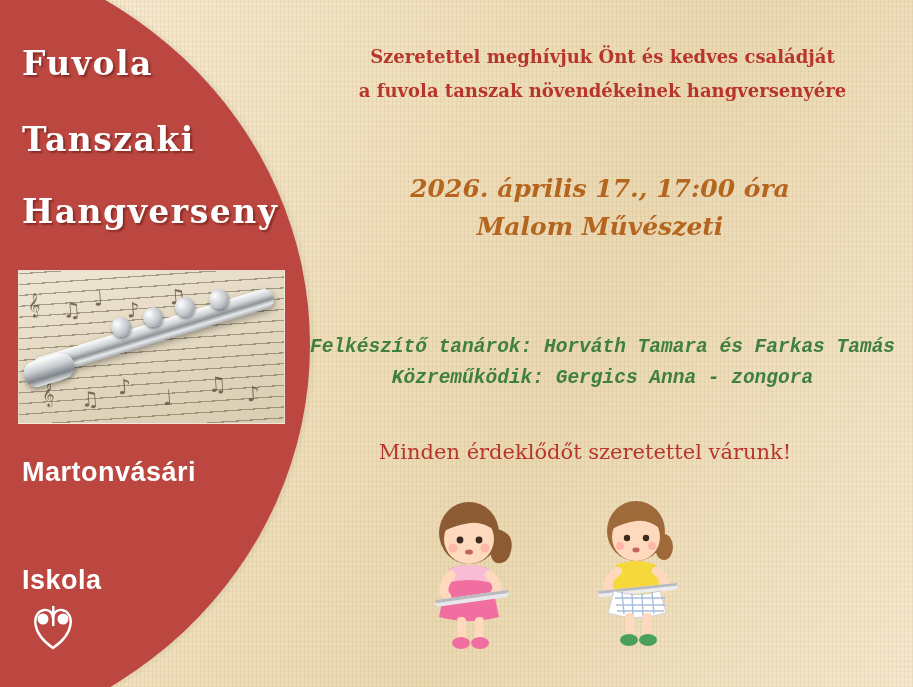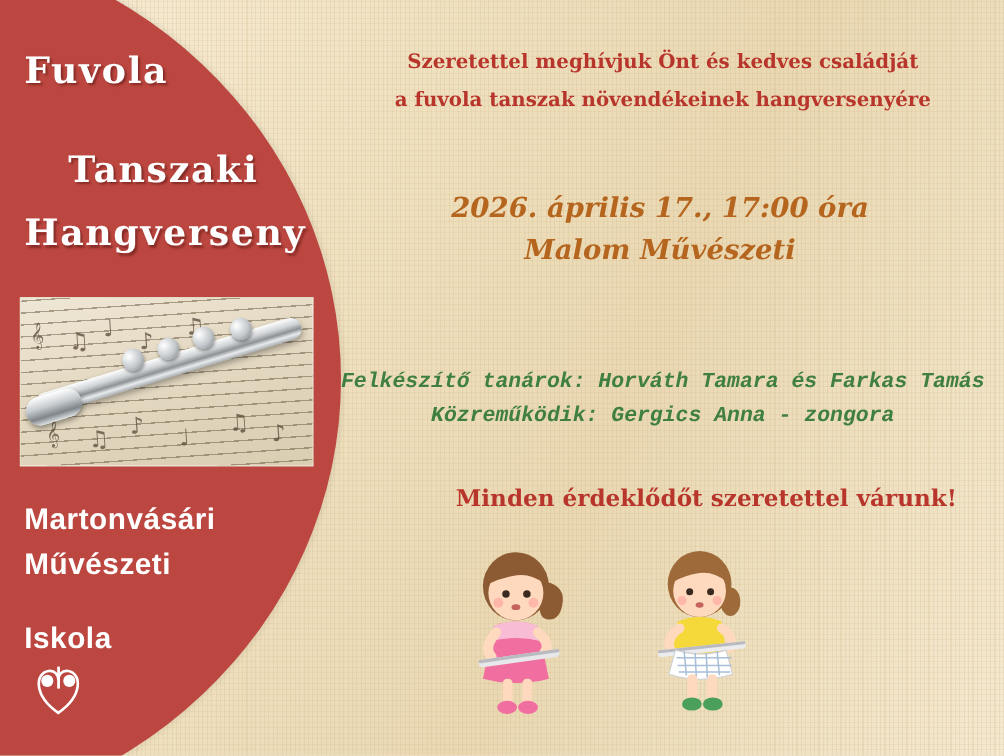--- a/index.html
+++ b/index.html
@@ -43,21 +43,21 @@
     position: absolute;
     left: 22px;
     color: #ffffff;
     font-family: "DejaVu Serif", serif;
     font-weight: bold;
     font-size: 33px;
     letter-spacing: 1.5px;
     text-shadow: 2px 2px 2px rgba(90,20,16,0.55);
   }
   .title-1 { top: 44px; }
-  .title-2 { top: 134px; margin-left: 40px; }
+  .title-2 { top: 120px; }
   .title-3 { top: 192px; }
 
   
   .photo {
     position: absolute;
     left: 18px;
     top: 270px;
     width: 265px;
     height: 152px;
     border: 1px solid rgba(255,255,255,0.25);
@@ -178,24 +178,24 @@
     font-style: italic;
     font-weight: bold;
     font-size: 19.5px;
     line-height: 31px;
   }
   .welcome {
     position: absolute;
     left: 0;
     top: 440px;
     width: 570px;
-    text-align: right;
+    text-align: center;
     color: #b8352c;
     font-family: "DejaVu Serif", serif;
-    font-weight: bold;
+    font-weight: normal;
     font-size: 21px;
   }
 
   
   .kid { position: absolute; }
   .kid-left { left: 115px; top: 495px; }
   .kid-right { left: 280px; top: 495px; }
 </style>
 </head>
 <body>
@@ -227,21 +227,20 @@
       </div>
       <div class="flute-body"></div>
       <div class="flute-key" style="left:92px;"></div>
       <div class="flute-key" style="left:124px; top:36px;"></div>
       <div class="flute-key" style="left:156px; top:26px;"></div>
       <div class="flute-key" style="left:190px; top:18px;"></div>
       <div class="flute-head"></div>
     </div>
 
     <div class="school-line school-1">Martonvásári</div>
-    <div class="school-line school-2">Művészeti</div>
     <div class="school-line school-3">Iskola</div>
 
     <div class="logo">
       <svg viewBox="0 0 62 62" width="62" height="62">
         <path d="M31 56 C8 40 10 20 22 18 C28 17 31 22 31 26 C31 22 34 17 40 18 C52 20 54 40 31 56 Z" fill="none" stroke="#ffffff" stroke-width="2.4"></path>
         <circle cx="21" cy="27" r="5.5" fill="#ffffff"></circle>
         <circle cx="41" cy="27" r="5.5" fill="#ffffff"></circle>
         <rect x="30" y="14" width="2.5" height="20" fill="#ffffff"></rect>
       </svg>
     </div>

